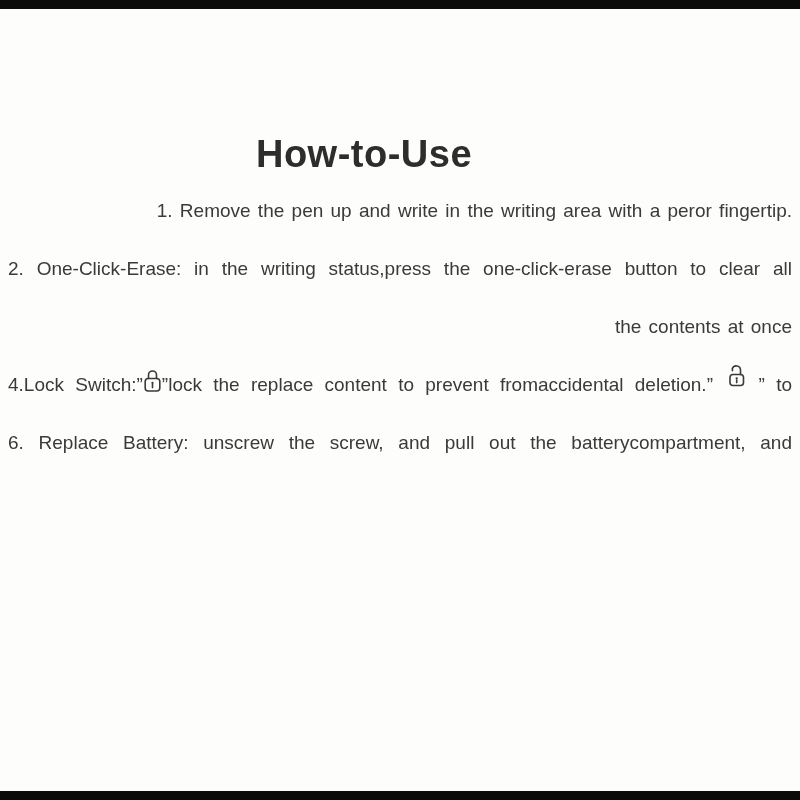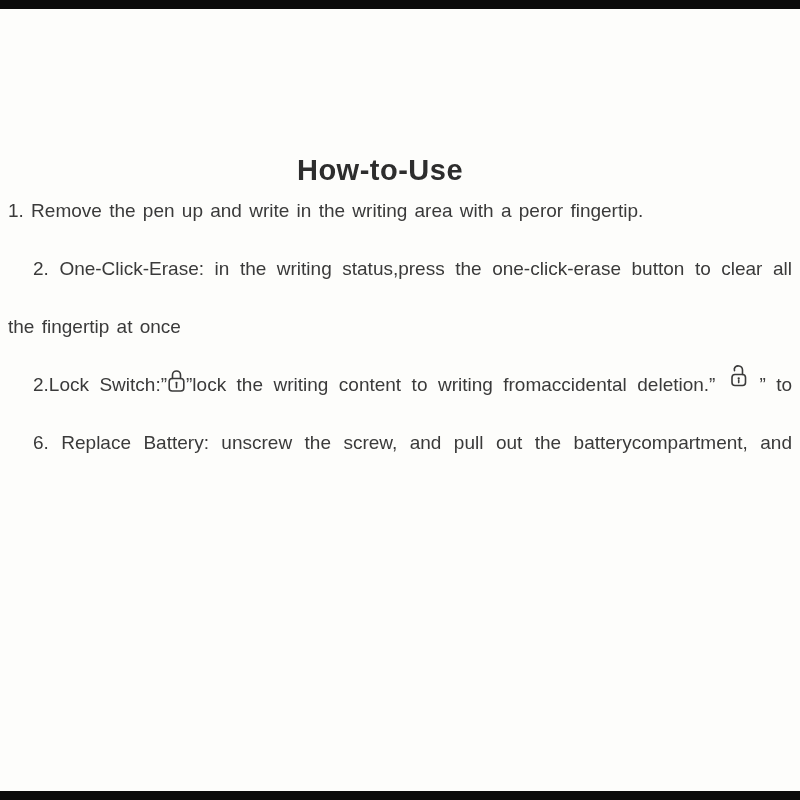--- a/index.html
+++ b/index.html
@@ -21,50 +21,49 @@
     height: 9px;
     background: #0b0b0b;
   }
   .edge-bar.top { top: 0; }
   .edge-bar.bottom { top: 791px; }
   .page-title {
     position: absolute;
     top: 137px;
     left: 0;
     width: 728px;
-    margin: 16px;
+    margin: 0;
     text-align: center;
-    font-size: 29px;
+    font-size: 38px;
     line-height: 34px;
     font-weight: bold;
     color: #2d2d2d;
     letter-spacing: 0.5px;
   }
   .content {
     position: absolute;
     top: 182px;
     left: 8px;
     width: 784px;
     font-size: 19px;
     color: #3a3a3a;
   }
   .line {
     height: 58px;
     line-height: 58px;
     white-space: nowrap;
   }
   .line.left {
-    text-align: left;
+    text-align: right;
     word-spacing: 2px;
   }
   .line.just {
     white-space: normal;
     text-align: justify;
     text-align-last: justify;
-    margin-left: 25px;
   }
   .lock-icon {
     display: inline-block;
   }
   .lock-icon.closed { vertical-align: -2px; }
   .lock-icon.open   { vertical-align: 3px; }
   .lock-icon path, .lock-icon rect, .lock-icon line {
     fill: none;
     stroke: #3a3a3a;
     stroke-width: 1.6;
@@ -78,28 +77,28 @@
 <div class="edge-bar top"></div>
 
 <h1 class="page-title">How-to-Use</h1>
 
 <div class="content">
 
   <div class="line left">1.  Remove the pen up and write in the writing area with a peror fingertip.</div>
 
   <div class="line just">2. One-Click-Erase: in the writing status,press the one-click-erase button to clear all</div>
 
-  <div class="line left">the fingertip at once</div>
+  <div class="line left">the contents at once</div>
 
-  <div class="line just"><span>2.Lock Switch:”</span><svg class="lock-icon closed" width="19" height="25" viewBox="0 0 19 25">
+  <div class="line just"><span>4.Lock Switch:”</span><svg class="lock-icon closed" width="19" height="25" viewBox="0 0 19 25">
         <path d="M5.5 10.5 V7 a4 4 0 0 1 8 0 V10.5"></path>
         <rect x="2.2" y="10.5" width="14.6" height="12.5" rx="3"></rect>
         <circle cx="9.5" cy="15" r="1.15"></circle>
         <line x1="9.5" y1="16.6" x2="9.5" y2="19.6"></line>
-      </svg><span>”lock the writing content to writing fromaccidental deletion.”</span> <svg class="lock-icon open" width="23" height="26" viewBox="0 0 23 26">
+      </svg><span>”lock the replace content to prevent fromaccidental deletion.”</span> <svg class="lock-icon open" width="23" height="26" viewBox="0 0 23 26">
         <path d="M16.5 12.5 V8 A4.2 4.2 0 0 0 8.3 6.8 L8.5 8.6"></path>
         <rect x="6" y="12.5" width="13.5" height="11" rx="3"></rect>
         <circle cx="12.7" cy="16.4" r="1.15"></circle>
         <line x1="12.7" y1="18" x2="12.7" y2="20.6"></line>
       </svg> <span>” to</span></div>
 
 
   <div class="line just">6. Replace Battery: unscrew the screw, and pull out the batterycompartment, and</div>
 
 

